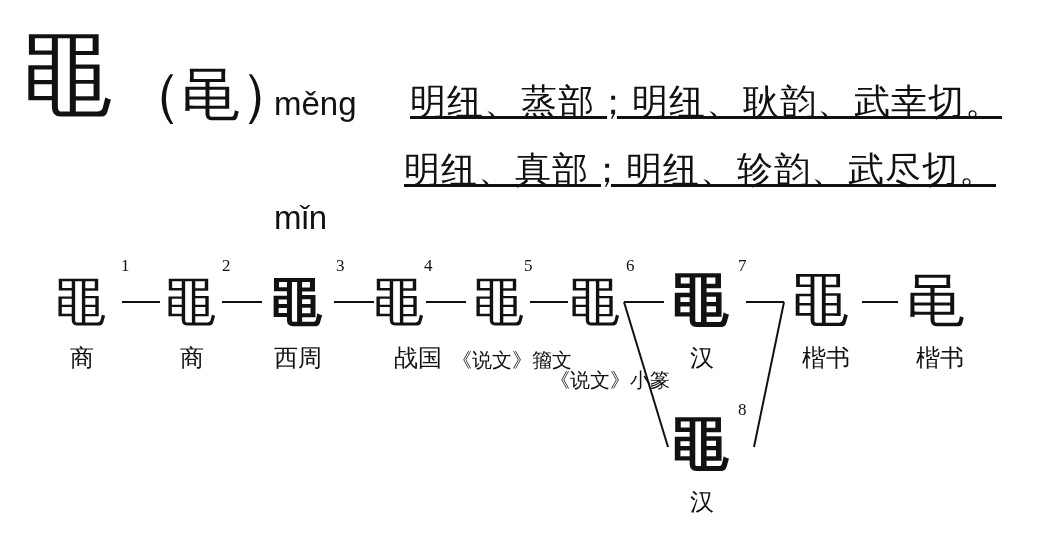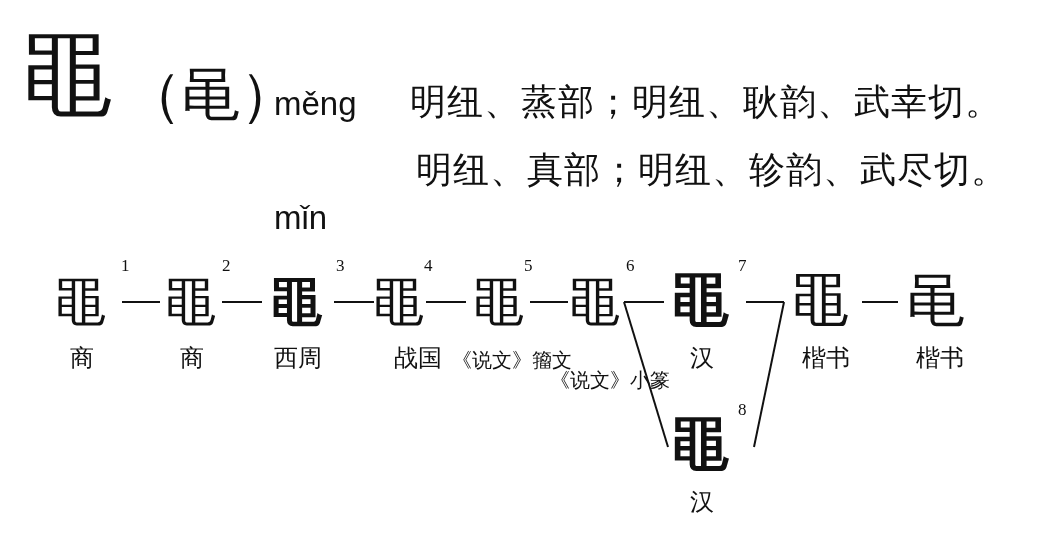--- a/index.html
+++ b/index.html
@@ -1,40 +1,40 @@
 <!DOCTYPE html>
 <html><head>
 <meta charset="utf-8">
 <style>
   html, body { margin:0; padding:0; background:#ffffff; }
   body { width:1044px; height:545px; position:relative; overflow:hidden; color:#111; font-family:"DejaVu Serif", serif; }
   .abs { position:absolute; }
   .headchar { left:24px; top:26px; font-size:92px; line-height:100px; font-family:"DejaVu Serif", serif; }
   .simp { left:124px; top:62px; font-size:58px; line-height:64px; }
   .pinyin { font-family:"Liberation Sans", sans-serif; font-size:33px; line-height:40px; }
-  .fanqie { font-size:36px; line-height:42px; letter-spacing:1px; }
+  .fanqie { font-size:36px; line-height:42px; letter-spacing:1px;text-decoration:underline; }
   .glyph { font-size:52px; line-height:60px; text-align:center; width:60px; }
   .glyph.ancient { font-family:"DejaVu Sans", sans-serif; }
   .glyph.bold { font-weight:bold; font-family:"DejaVu Sans", sans-serif; }
   .num { font-size:17px; line-height:20px; font-family:"Liberation Serif", serif; }
   .era { font-size:24px; line-height:28px; text-align:center; white-space:nowrap; }
   .era.small { font-size:20px; }
   svg.lines { position:absolute; left:0; top:0; }
 </style>
 </head>
 <body>
 
 <div class="abs headchar">黽</div>
 <div class="abs simp">（黾）</div>
 
 <div class="abs pinyin" style="left:274px; top:84px;">měng</div>
 <div class="abs fanqie" style="left:410px; top:81px;">明纽、蒸部；明纽、耿韵、武幸切。</div>
 
 <div class="abs pinyin" style="left:274px; top:152px;margin-top:46px;">mǐn</div>
-<div class="abs fanqie" style="left:416px; top:149px;">明纽、真部；明纽、轸韵、武尽切。</div>
+<div class="abs fanqie" style="left:404px; top:149px;">明纽、真部；明纽、轸韵、武尽切。</div>
 
 <svg class="lines" width="1044" height="545">
   <g stroke="#111" stroke-width="2" fill="none">
     <line x1="122" y1="302" x2="160" y2="302"></line>
     <line x1="222" y1="302" x2="262" y2="302"></line>
     <line x1="334" y1="302" x2="374" y2="302"></line>
     <line x1="426" y1="302" x2="466" y2="302"></line>
     <line x1="530" y1="302" x2="568" y2="302"></line>
     <line x1="624" y1="302" x2="664" y2="302"></line>
     <line x1="746" y1="302" x2="784" y2="302"></line>

